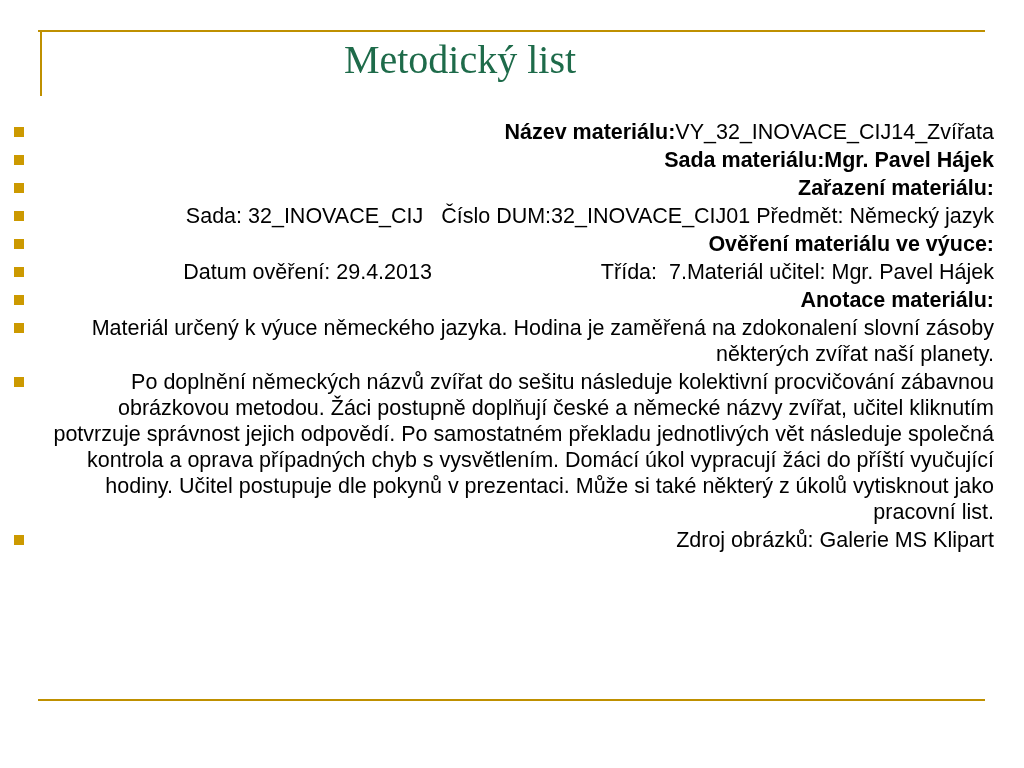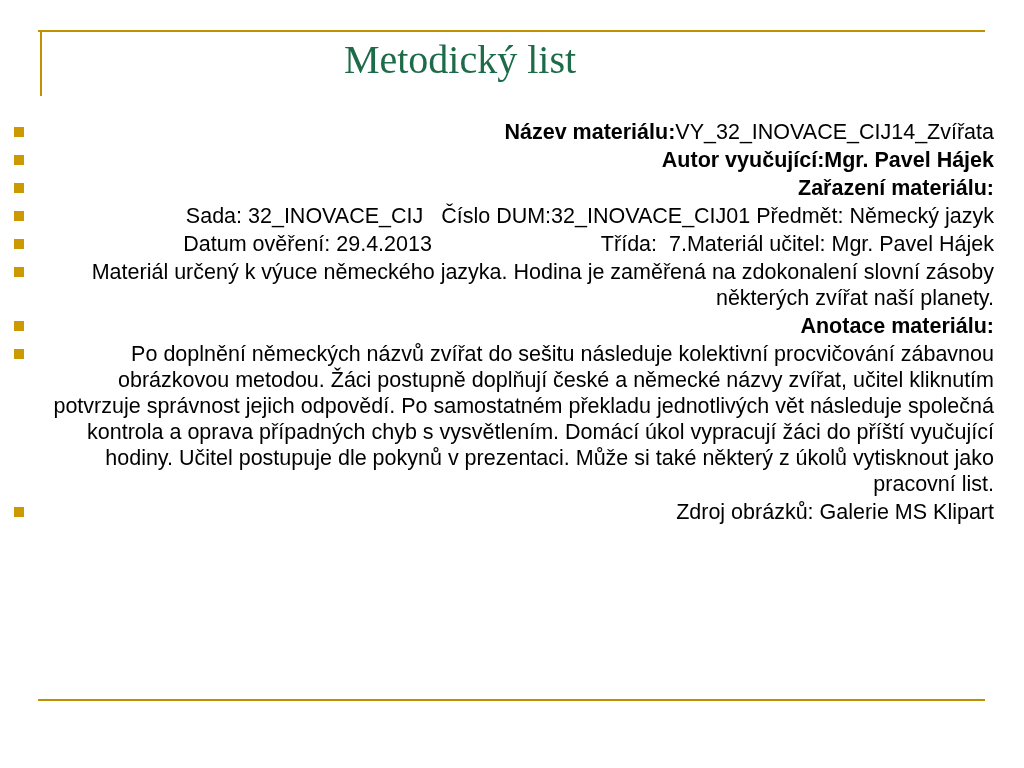--- a/index.html
+++ b/index.html
@@ -87,26 +87,26 @@
 </style>
 </head>
 <body>
 
 <div class="slide">
   <div class="h-rule"></div>
   <div class="v-rule"></div>
   <h1 class="page-title">Metodický list</h1>
   <ul class="bullets" id="bullet-list">
       <li><span class="sq"></span><span class="txt"><span class="b col" style="min-width: 265px;">Název materiálu:</span><span>VY_32_INOVACE_CIJ14_Zvířata</span></span></li>
-      <li><span class="sq"></span><span class="txt"><span class="b col" style="min-width: 265px;">Autor vyučující:</span><span class="b">Mgr. Pavel Hájek</span></span></li>
+      <li><span class="sq"></span><span class="txt"><span class="b col" style="min-width: 265px;">Sada materiálu:</span><span class="b">Mgr. Pavel Hájek</span></span></li>
       <li><span class="sq"></span><span class="txt"><span class="b">Zařazení materiálu:</span></span></li>
       <li><span class="sq"></span></li>
       <li><span class="sq"></span><span class="txt"><span>Sada: 32_INOVACE_CIJ   Číslo DUM:32_INOVACE_CIJ01 Předmět: Německý jazyk</span></span></li>
-      <li><span class="sq"></span></li>
+      <li><span class="sq"></span><span class="txt"><span class="b">Ověření materiálu ve výuce:</span></span></li>
       <li><span class="sq"></span><span class="txt"><span class="col" style="min-width: 315px;">Datum ověření: 29.4.2013</span><span class="col" style="min-width: 255px;">Třída:  7.</span><span>Materiál učitel: Mgr. Pavel Hájek</span></span></li>
+      <li><span class="sq"></span><span class="txt"><span class="b">Anotace materiálu:</span></span></li>
       <li><span class="sq"></span><span class="txt"><span>Materiál určený k výuce německého jazyka. Hodina je zaměřená na zdokonalení slovní zásoby některých zvířat naší planety.</span></span></li>
-      <li><span class="sq"></span><span class="txt"><span class="b">Anotace materiálu:</span></span></li>
       <li><span class="sq"></span></li>
       <li><span class="sq"></span><span class="txt"><span>Po doplnění německých názvů zvířat do sešitu následuje kolektivní procvičování zábavnou obrázkovou metodou. Žáci postupně doplňují české a německé názvy zvířat, učitel kliknutím potvrzuje správnost jejich odpovědí. Po samostatném překladu jednotlivých vět následuje společná kontrola a oprava případných chyb s vysvětlením. Domácí úkol vypracují žáci do příští vyučující hodiny. Učitel postupuje dle pokynů v prezentaci. Může si také některý z úkolů vytisknout jako pracovní list.</span></span></li>
       <li><span class="sq"></span><span class="txt"><span>Zdroj obrázků: Galerie MS Klipart</span></span></li>
     </ul>
   <div class="bottom-rule"></div>
 </div>
 
 </body></html>

